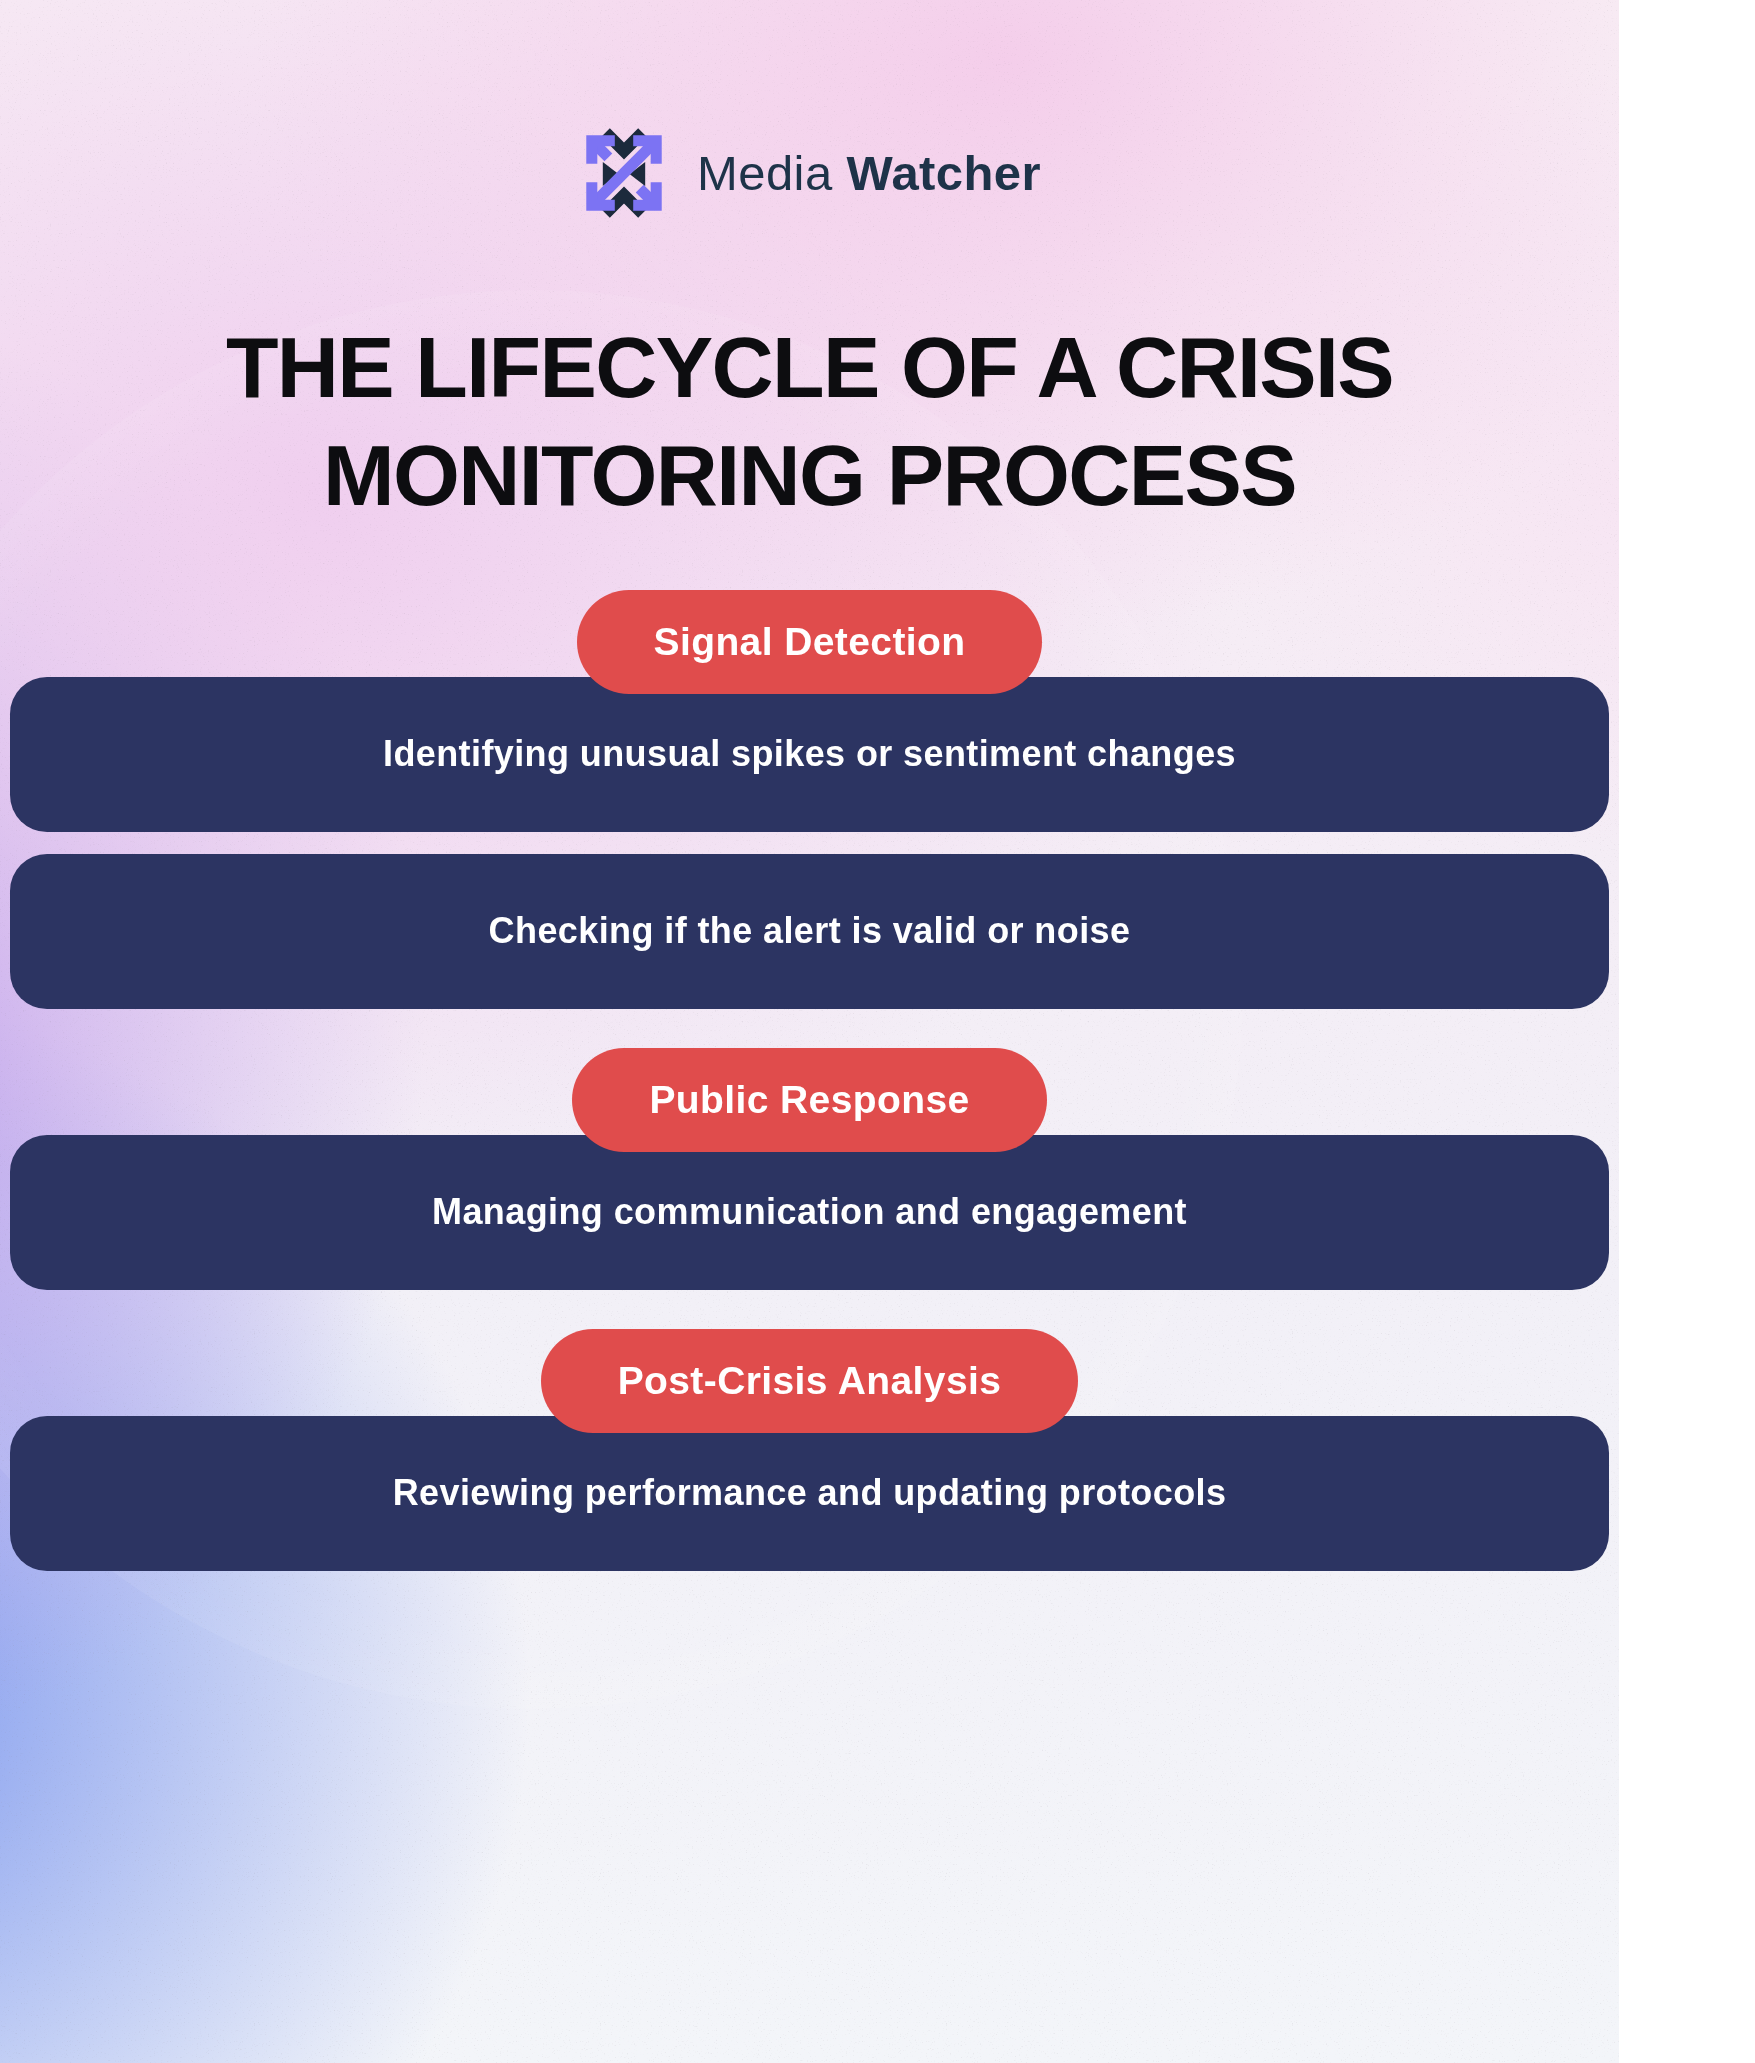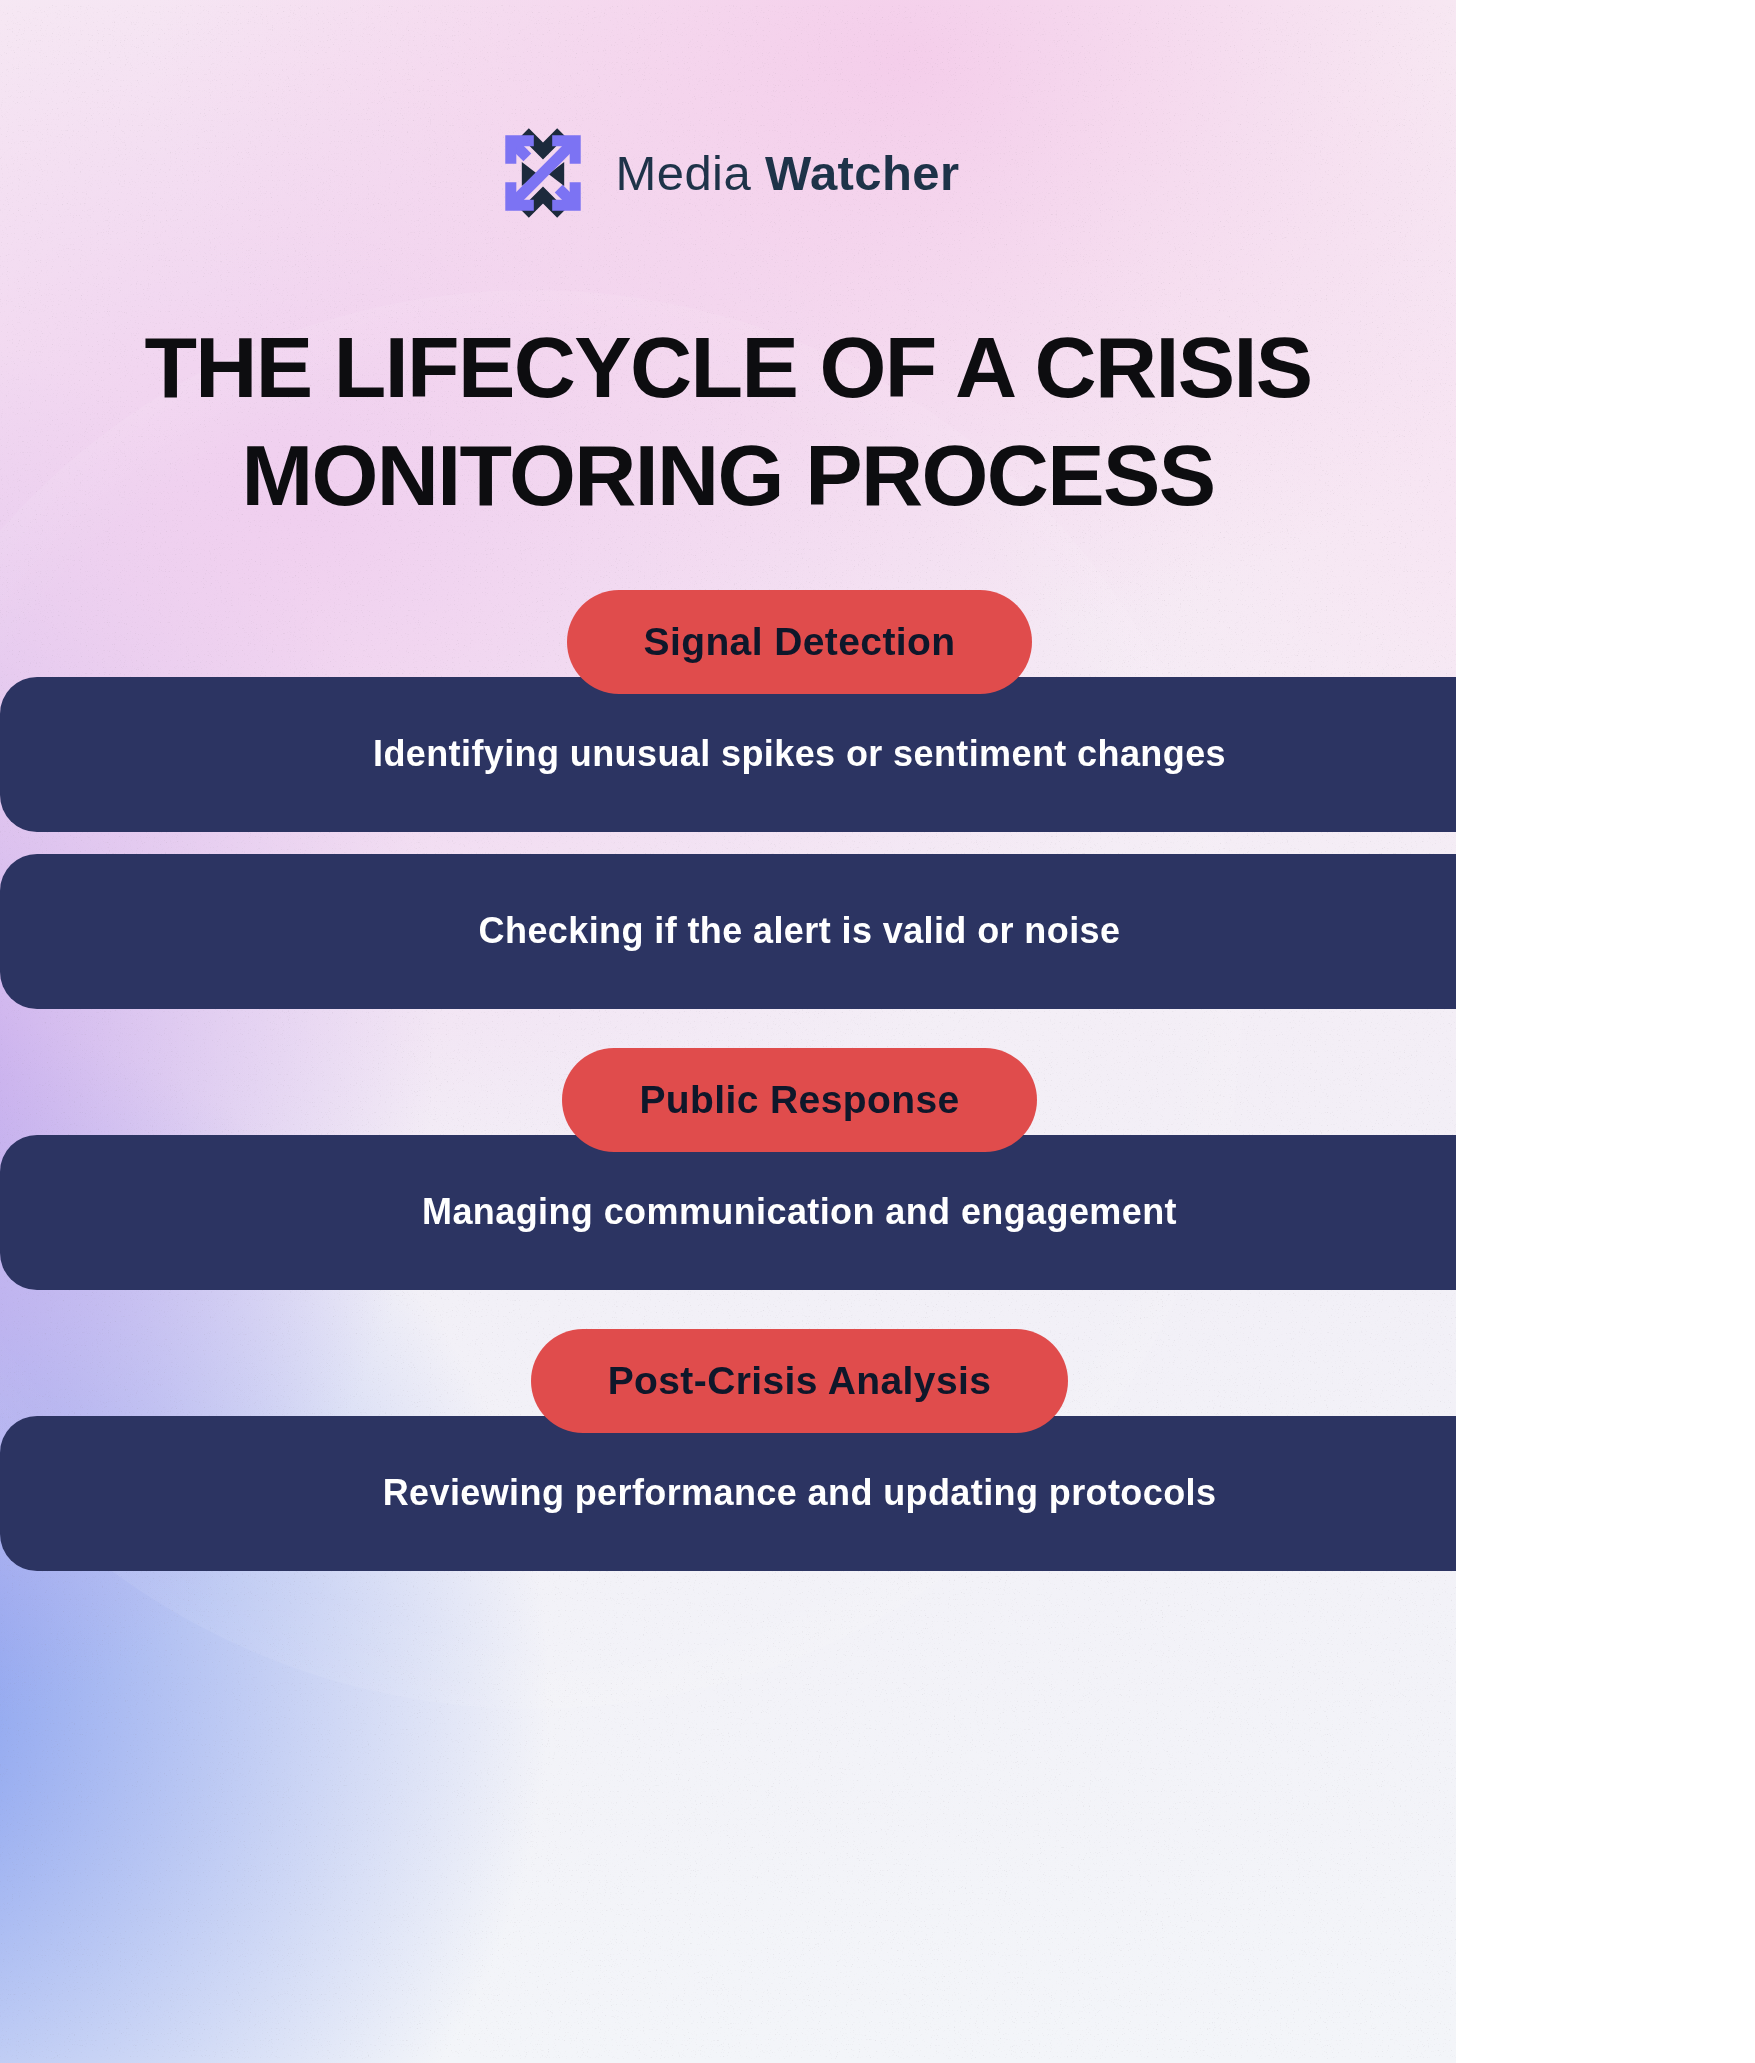--- a/index.html
+++ b/index.html
@@ -4,21 +4,21 @@
 <style>
   * { box-sizing: border-box; }
   html, body { margin: 0; padding: 0; }
   body {
     width: 1756px; height: 2064px;
     font-family: "Liberation Sans", sans-serif;
     overflow: hidden;
   }
   .canvas {
     position: relative;
-    width: 1456px; height: 2064px;
+    width: 1619px; height: 2064px;
     overflow: hidden;
     background:
       radial-gradient(1209px 927px at 62% 3%,  rgba(244,204,234,0.95) 0%, rgba(244,204,234,0) 62%),
       radial-gradient(1532px 1209px at 20% 24%, rgba(239,203,238,0.90) 0%, rgba(239,203,238,0) 60%),
       radial-gradient(927px 1209px at -7% 50%, rgba(188,160,236,0.95) 0%, rgba(188,160,236,0) 58%),
       radial-gradient(1249px 1209px at -12% 82%, rgba(122,150,238,1) 0%, rgba(122,150,238,0) 58%),
       radial-gradient(967px 725px at 106% 22%, rgba(247,226,242,0.9) 0%, rgba(247,226,242,0) 55%),
       linear-gradient(180deg, #F8F0F5 0%, #F5ECF5 35%, #F2F0F7 62%, #F3F5F9 100%);
   }
   .glow {
@@ -48,21 +48,21 @@
     font-size: 86px; font-weight: 900; line-height: 1.26;
     letter-spacing: -1.6px; color: #0D0D10;
   }
   .title .tl { display: block; white-space: nowrap; }
   .stages { position: relative; z-index: 2; margin-top: 60px; }
   .stage { width: 1599px; margin: 0 auto; }
   .stage + .stage { margin-top: 39px; }
   .pill {
     position: relative; z-index: 2;
     width: max-content; margin: 0 auto;
-    background: #E04C4C; color: #0f172a;
+    background: #E04C4C; color: #ffffff;
     font-weight: bold; font-size: 39px; letter-spacing: 0.4px;
     padding: 30px 77px; border-radius: 56px;
   }
   .bar {
     position: relative; z-index: 1;
     margin-top: -17px; height: 155px;
     background: #2C3462; border-radius: 37px;
     display: flex; align-items: center; justify-content: center;
     color: #FFFFFF; font-weight: bold; font-size: 36px; letter-spacing: 0.4px;
   }

